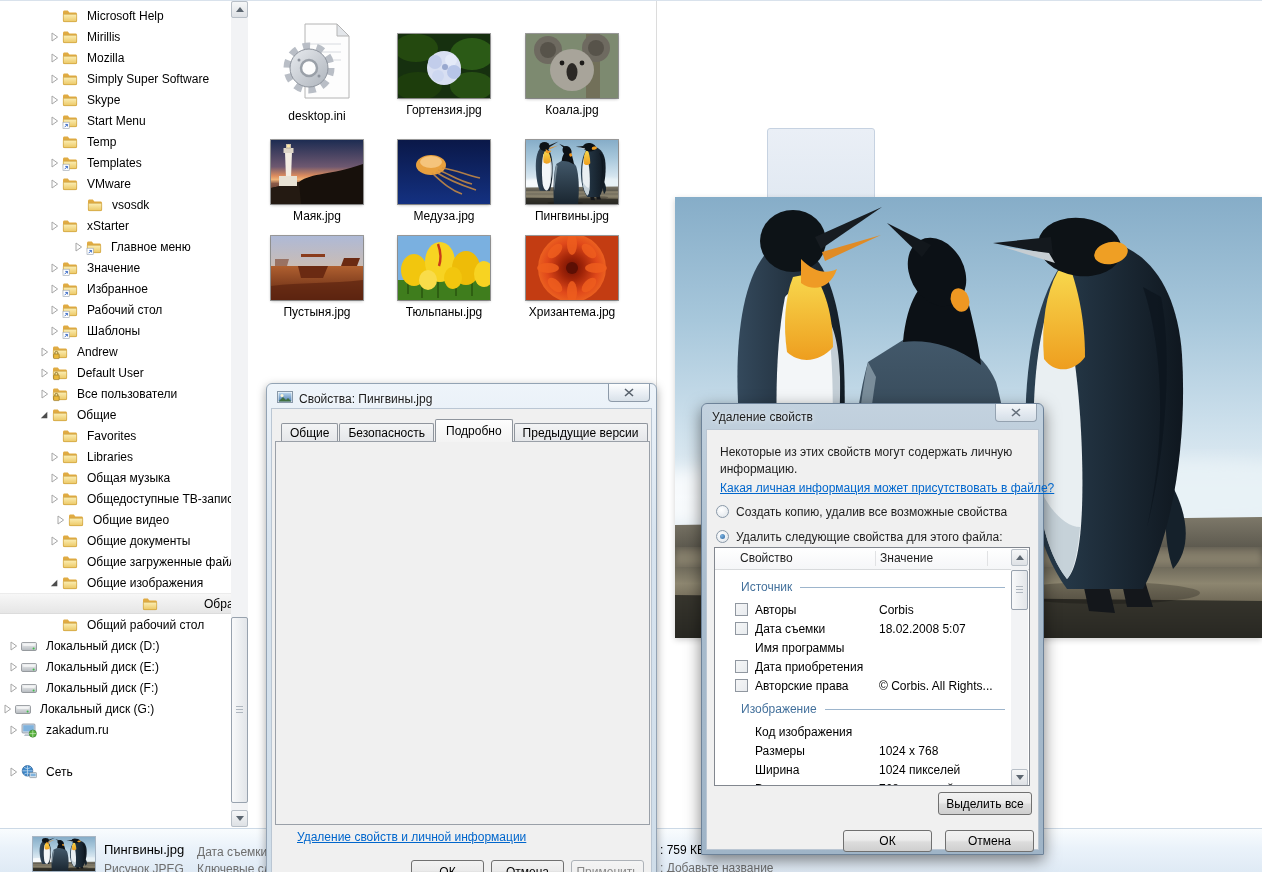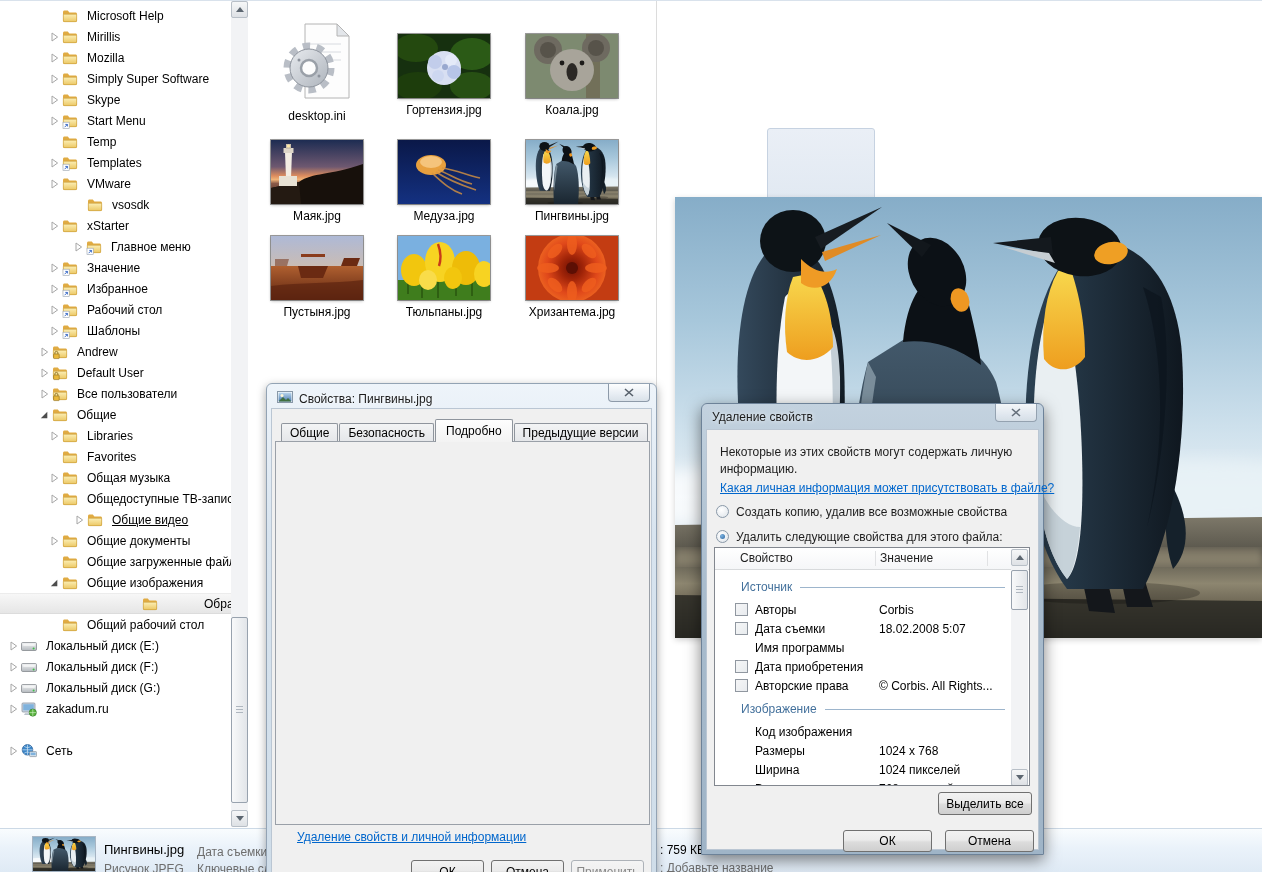--- a/index.html
+++ b/index.html
@@ -462,44 +462,44 @@
         </span>
         <span class="tw-icon">
           <svg width="16" height="16" viewBox="0 0 16 16">
             <path d="M1,4.2 C1,3.2 1.6,2.6 2.6,2.6 h3.2 l1.6,1.8 h6 c1,0 1.6,.6 1.6,1.6 v6.4 c0,1 -.6,1.6 -1.6,1.6 H2.6 c-1,0 -1.6,-.6 -1.6,-1.6 Z" fill="#e0ab43"></path>
             <path d="M1.3,6.3 h13.4 v6 c0,.9 -.5,1.4 -1.4,1.4 H2.7 c-.9,0 -1.4,-.5 -1.4,-1.4 Z" fill="url(#gFold)" stroke="#c49a38" stroke-width=".5"></path>
           </svg>
         </span>
         <span class="tree-label">Общие</span>
       </div>
       <div class="tree-row" style="padding-left: 47px;">
+        <span class="tw-arrow"></span>
+        <span class="tw-icon">
+          <svg width="16" height="16" viewBox="0 0 16 16">
+            <path d="M1,4.2 C1,3.2 1.6,2.6 2.6,2.6 h3.2 l1.6,1.8 h6 c1,0 1.6,.6 1.6,1.6 v6.4 c0,1 -.6,1.6 -1.6,1.6 H2.6 c-1,0 -1.6,-.6 -1.6,-1.6 Z" fill="#e0ab43"></path>
+            <path d="M1.3,6.3 h13.4 v6 c0,.9 -.5,1.4 -1.4,1.4 H2.7 c-.9,0 -1.4,-.5 -1.4,-1.4 Z" fill="url(#gFold)" stroke="#c49a38" stroke-width=".5"></path>
+          </svg>
+        </span>
+        <span class="tree-label">Favorites</span>
+      </div>
+      <div class="tree-row" style="padding-left: 47px;">
         <span class="tw-arrow">
           <svg width="12" height="12" viewBox="0 0 12 12">
             <polygon points="4,2 9.6,6 4,10" fill="#fdfdfd" stroke="#a6a6a6"></polygon>
           </svg>
         </span>
         <span class="tw-icon">
           <svg width="16" height="16" viewBox="0 0 16 16">
             <path d="M1,4.2 C1,3.2 1.6,2.6 2.6,2.6 h3.2 l1.6,1.8 h6 c1,0 1.6,.6 1.6,1.6 v6.4 c0,1 -.6,1.6 -1.6,1.6 H2.6 c-1,0 -1.6,-.6 -1.6,-1.6 Z" fill="#e0ab43"></path>
             <path d="M1.3,6.3 h13.4 v6 c0,.9 -.5,1.4 -1.4,1.4 H2.7 c-.9,0 -1.4,-.5 -1.4,-1.4 Z" fill="url(#gFold)" stroke="#c49a38" stroke-width=".5"></path>
           </svg>
         </span>
         <span class="tree-label">Libraries</span>
       </div>
       <div class="tree-row" style="padding-left: 47px;">
-        <span class="tw-arrow"></span>
-        <span class="tw-icon">
-          <svg width="16" height="16" viewBox="0 0 16 16">
-            <path d="M1,4.2 C1,3.2 1.6,2.6 2.6,2.6 h3.2 l1.6,1.8 h6 c1,0 1.6,.6 1.6,1.6 v6.4 c0,1 -.6,1.6 -1.6,1.6 H2.6 c-1,0 -1.6,-.6 -1.6,-1.6 Z" fill="#e0ab43"></path>
-            <path d="M1.3,6.3 h13.4 v6 c0,.9 -.5,1.4 -1.4,1.4 H2.7 c-.9,0 -1.4,-.5 -1.4,-1.4 Z" fill="url(#gFold)" stroke="#c49a38" stroke-width=".5"></path>
-          </svg>
-        </span>
-        <span class="tree-label">Favorites</span>
-      </div>
-      <div class="tree-row" style="padding-left: 47px;">
         <span class="tw-arrow">
           <svg width="12" height="12" viewBox="0 0 12 12">
             <polygon points="4,2 9.6,6 4,10" fill="#fdfdfd" stroke="#a6a6a6"></polygon>
           </svg>
         </span>
         <span class="tw-icon">
           <svg width="16" height="16" viewBox="0 0 16 16">
             <path d="M1,4.2 C1,3.2 1.6,2.6 2.6,2.6 h3.2 l1.6,1.8 h6 c1,0 1.6,.6 1.6,1.6 v6.4 c0,1 -.6,1.6 -1.6,1.6 H2.6 c-1,0 -1.6,-.6 -1.6,-1.6 Z" fill="#e0ab43"></path>
             <path d="M1.3,6.3 h13.4 v6 c0,.9 -.5,1.4 -1.4,1.4 H2.7 c-.9,0 -1.4,-.5 -1.4,-1.4 Z" fill="url(#gFold)" stroke="#c49a38" stroke-width=".5"></path>
           </svg>
@@ -513,21 +513,21 @@
           </svg>
         </span>
         <span class="tw-icon">
           <svg width="16" height="16" viewBox="0 0 16 16">
             <path d="M1,4.2 C1,3.2 1.6,2.6 2.6,2.6 h3.2 l1.6,1.8 h6 c1,0 1.6,.6 1.6,1.6 v6.4 c0,1 -.6,1.6 -1.6,1.6 H2.6 c-1,0 -1.6,-.6 -1.6,-1.6 Z" fill="#e0ab43"></path>
             <path d="M1.3,6.3 h13.4 v6 c0,.9 -.5,1.4 -1.4,1.4 H2.7 c-.9,0 -1.4,-.5 -1.4,-1.4 Z" fill="url(#gFold)" stroke="#c49a38" stroke-width=".5"></path>
           </svg>
         </span>
         <span class="tree-label">Общедоступные ТВ-записи</span>
       </div>
-      <div class="tree-row" style="padding-left: 72px; text-decoration: underline;">
+      <div class="tree-row" style="padding-left: 53px;">
         <span class="tw-arrow">
           <svg width="12" height="12" viewBox="0 0 12 12">
             <polygon points="4,2 9.6,6 4,10" fill="#fdfdfd" stroke="#a6a6a6"></polygon>
           </svg>
         </span>
         <span class="tw-icon">
           <svg width="16" height="16" viewBox="0 0 16 16">
             <path d="M1,4.2 C1,3.2 1.6,2.6 2.6,2.6 h3.2 l1.6,1.8 h6 c1,0 1.6,.6 1.6,1.6 v6.4 c0,1 -.6,1.6 -1.6,1.6 H2.6 c-1,0 -1.6,-.6 -1.6,-1.6 Z" fill="#e0ab43"></path>
             <path d="M1.3,6.3 h13.4 v6 c0,.9 -.5,1.4 -1.4,1.4 H2.7 c-.9,0 -1.4,-.5 -1.4,-1.4 Z" fill="url(#gFold)" stroke="#c49a38" stroke-width=".5"></path>
           </svg>
@@ -598,38 +598,53 @@
             <polygon points="4,2 9.6,6 4,10" fill="#fdfdfd" stroke="#a6a6a6"></polygon>
           </svg>
         </span>
         <span class="tw-icon">
           <svg width="16" height="16" viewBox="0 0 16 16">
             <rect x=".5" y="4.5" width="15" height="8" rx="1.2" fill="url(#gDrive)" stroke="#787d82" stroke-width=".7"></rect>
             <rect x="2" y="6" width="12" height="2" rx="1" fill="#ffffff" opacity=".55"></rect>
             <circle cx="12.6" cy="10.4" r="1" fill="#3fbf4a"></circle>
           </svg>
         </span>
-        <span class="tree-label">Локальный диск (E:)</span>
+        <span class="tree-label">Локальный диск (D:)</span>
       </div>
       <div class="tree-row" style="padding-left: 6px;">
         <span class="tw-arrow">
           <svg width="12" height="12" viewBox="0 0 12 12">
             <polygon points="4,2 9.6,6 4,10" fill="#fdfdfd" stroke="#a6a6a6"></polygon>
           </svg>
         </span>
         <span class="tw-icon">
           <svg width="16" height="16" viewBox="0 0 16 16">
             <rect x=".5" y="4.5" width="15" height="8" rx="1.2" fill="url(#gDrive)" stroke="#787d82" stroke-width=".7"></rect>
             <rect x="2" y="6" width="12" height="2" rx="1" fill="#ffffff" opacity=".55"></rect>
             <circle cx="12.6" cy="10.4" r="1" fill="#3fbf4a"></circle>
           </svg>
         </span>
+        <span class="tree-label">Локальный диск (E:)</span>
+      </div>
+      <div class="tree-row" style="padding-left: 6px;">
+        <span class="tw-arrow">
+          <svg width="12" height="12" viewBox="0 0 12 12">
+            <polygon points="4,2 9.6,6 4,10" fill="#fdfdfd" stroke="#a6a6a6"></polygon>
+          </svg>
+        </span>
+        <span class="tw-icon">
+          <svg width="16" height="16" viewBox="0 0 16 16">
+            <rect x=".5" y="4.5" width="15" height="8" rx="1.2" fill="url(#gDrive)" stroke="#787d82" stroke-width=".7"></rect>
+            <rect x="2" y="6" width="12" height="2" rx="1" fill="#ffffff" opacity=".55"></rect>
+            <circle cx="12.6" cy="10.4" r="1" fill="#3fbf4a"></circle>
+          </svg>
+        </span>
         <span class="tree-label">Локальный диск (F:)</span>
       </div>
-      <div class="tree-row" style="padding-left: 6px;">
+      <div class="tree-row" style="">
         <span class="tw-arrow">
           <svg width="12" height="12" viewBox="0 0 12 12">
             <polygon points="4,2 9.6,6 4,10" fill="#fdfdfd" stroke="#a6a6a6"></polygon>
           </svg>
         </span>
         <span class="tw-icon">
           <svg width="16" height="16" viewBox="0 0 16 16">
             <rect x=".5" y="4.5" width="15" height="8" rx="1.2" fill="url(#gDrive)" stroke="#787d82" stroke-width=".7"></rect>
             <rect x="2" y="6" width="12" height="2" rx="1" fill="#ffffff" opacity=".55"></rect>
             <circle cx="12.6" cy="10.4" r="1" fill="#3fbf4a"></circle>

